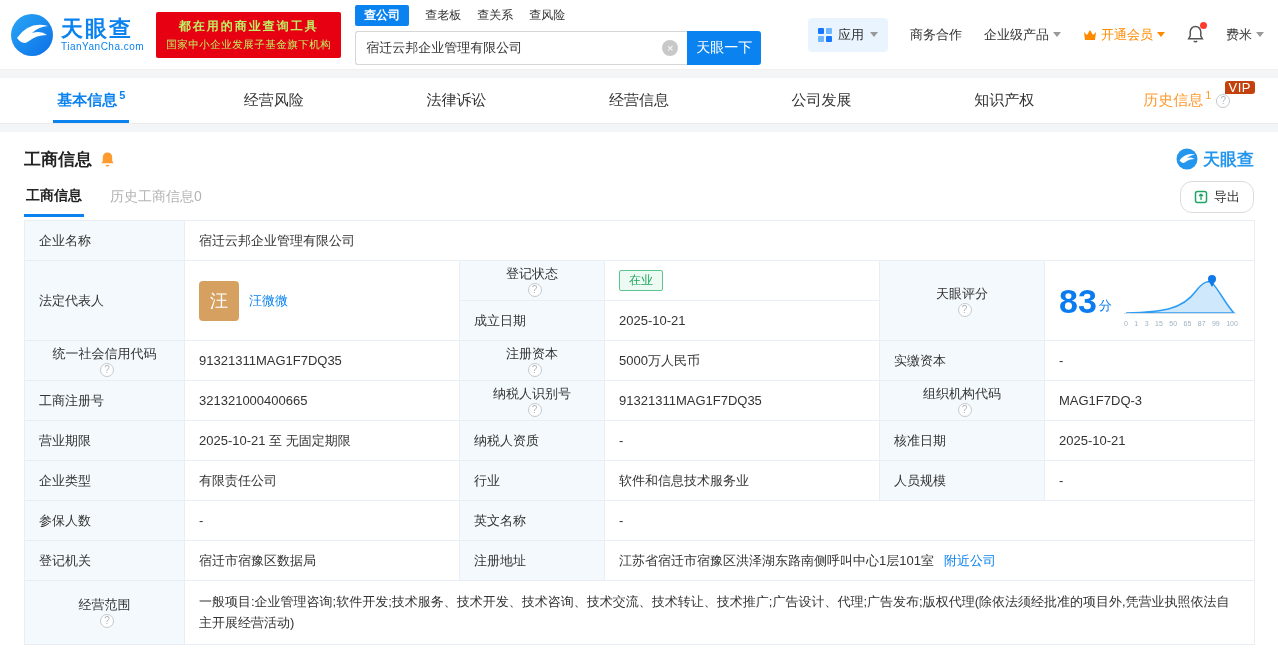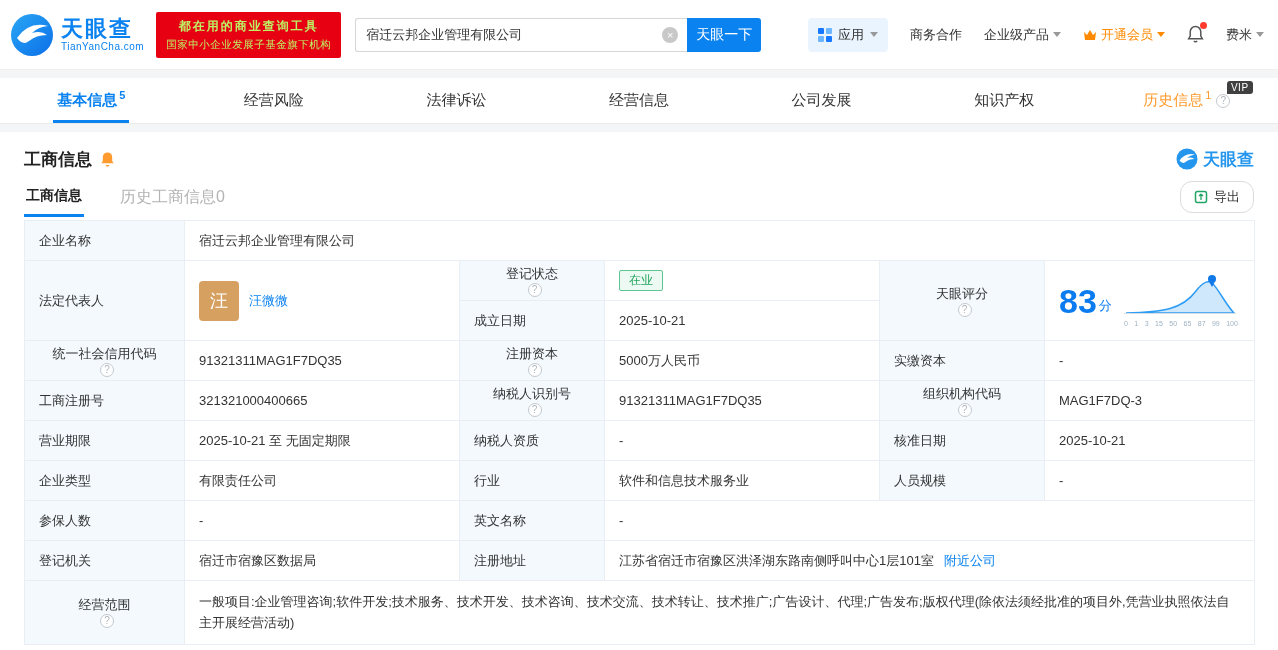--- a/index.html
+++ b/index.html
@@ -33,33 +33,33 @@
   .bell-wrap{position:relative;cursor:pointer;display:flex;align-items:center;}
   .bell-dot{position:absolute;top:-3px;right:-3px;width:7px;height:7px;background:#ff3b30;border-radius:50%;}
 
   
   .main-nav{height:46px;background:#fff;display:flex;margin-top:8px;border-bottom:1px solid #ebebeb;}
   .nav-tab{position:relative;flex:1;display:flex;align-items:center;justify-content:center;font-size:15px;color:#333;cursor:pointer;}
   .nav-tab.active{color:#0a82f0;font-weight:bold;}
   .nav-tab.active::after{content:'';position:absolute;bottom:0;left:50%;transform:translateX(-50%);width:76px;height:3px;background:#0a82f0;}
   .nav-tab.history{color:#ff9a2e;}
   .nav-count{font-size:11px;position:relative;top:-6px;margin-left:2px;}
-  .vip-badge{position:absolute;top:3px;margin-left:106px;background:#404040;color:#fff;font-size:10px;padding:0 4px;border-radius:3px 3px 3px 0;line-height:13px;letter-spacing:.5px;}
+  .vip-badge{position:absolute;top:3px;margin-left:106px;background:#c2410c;color:#fff;font-size:13px;padding:0 4px;border-radius:3px 3px 3px 0;line-height:13px;letter-spacing:.5px;}
   .help{display:inline-block;width:14px;height:14px;border:1px solid #c3c9cf;border-radius:50%;color:#b0b6bc;font-size:10px;line-height:12px;text-align:center;margin-left:5px;cursor:pointer;background:#fff;flex:0 0 auto;}
 
   
   .card{background:#fff;margin-top:8px;height:518px;padding:10px 24px 0;}
   .sec-head{display:flex;align-items:center;height:34px;}
   .sec-title{font-size:17px;font-weight:bold;color:#222;}
   .sec-bell{margin-left:8px;display:flex;align-items:center;}
   .watermark{margin-left:auto;display:flex;align-items:center;gap:5px;font-size:17px;font-weight:bold;color:#2496ed;}
   .subtabs{display:flex;align-items:center;height:42px;}
   .subtab{cursor:pointer;}
   .subtab.active{font-size:14px;font-weight:bold;color:#222;border-bottom:3px solid #0a82f0;padding:9px 2px;}
-  .subtab.inactive{font-size:16px;color:#b3b3b3;margin-left:36px;}
+  .subtab.inactive{font-size:14px;color:#b3b3b3;margin-left:26px;}
   .export-btn{margin-left:auto;display:flex;align-items:center;gap:6px;border:1px solid #dcdcdc;border-radius:12px;background:#fff;padding:6px 13px;font-size:13px;color:#333;cursor:pointer;font-family:inherit;}
 
   
   .info-table{width:100%;border-collapse:collapse;table-layout:fixed;font-size:13px;margin-top:2px;}
   .info-table td{border:1px solid #e8eef4;height:40px;padding:0 14px;vertical-align:middle;word-break:break-all;}
   td.lbl{background:#f3f9fd;color:#333;}
   td.lbl .lblwrap{display:flex;align-items:center;flex-direction:column;}
   td.val{background:#fff;color:#333;}
   .legal-cell{display:flex;align-items:center;gap:10px;}
   .avatar{width:40px;height:40px;background:#d6a061;border-radius:4px;color:#fff;font-size:18px;display:flex;align-items:center;justify-content:center;cursor:pointer;flex:0 0 auto;}
@@ -94,20 +94,26 @@
       <div class="logo-en">TianYanCha.com</div>
     </div>
   </div>
 
   <div class="red-badge">
     <div class="l1">都在用的商业查询工具</div>
     <div class="l2">国家中小企业发展子基金旗下机构</div>
   </div>
 
   <div class="search-block">
+    <div class="search-tabs">
+      <span class="search-tab active">查公司</span>
+      <span class="search-tab">查老板</span>
+      <span class="search-tab">查关系</span>
+      <span class="search-tab">查风险</span>
+    </div>
     <div class="search-row">
       <div class="search-input-wrap">
         <input value="宿迁云邦企业管理有限公司" style="">
         <span class="clear-icon">×</span>
       </div>
       <button class="search-btn">天眼一下</button>
     </div>
   </div>
 
   <div class="top-menu">

